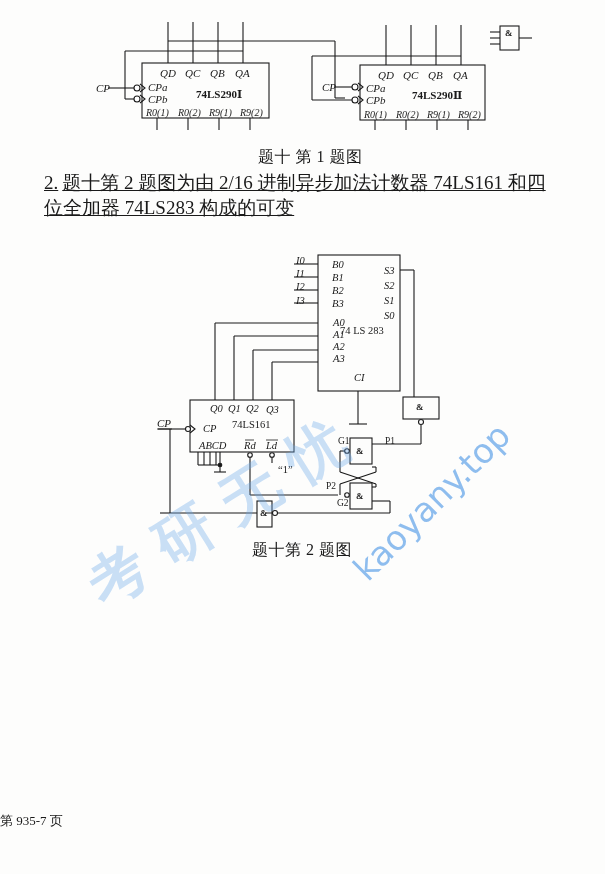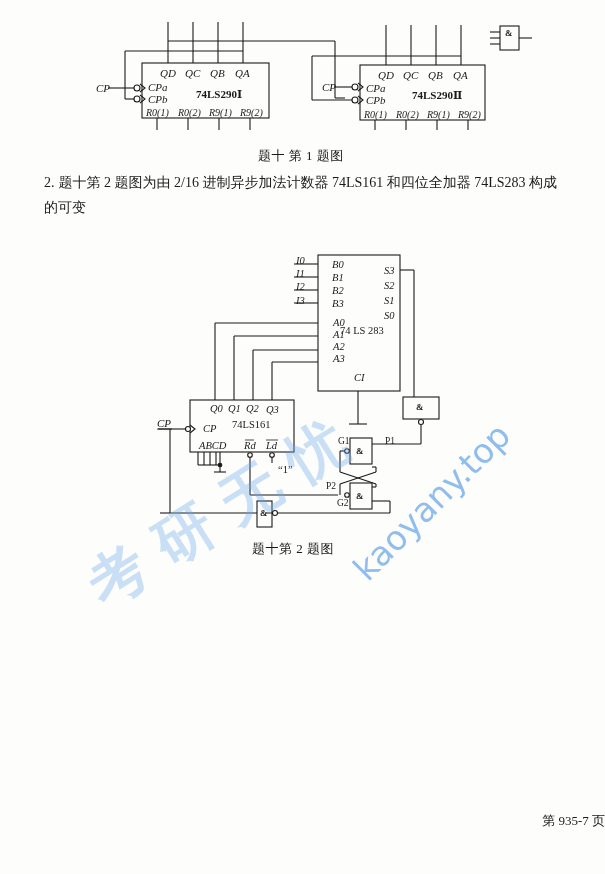--- a/index.html
+++ b/index.html
@@ -1,26 +1,26 @@
 <!DOCTYPE html>
 <html><head>
 <meta charset="utf-8">
 <style>
   html, body { margin: 0; padding: 0; background: #ffffff; }
   body { width: 605px; height: 874px; position: relative; overflow: hidden;
          font-family: "Liberation Serif", "DejaVu Serif", serif; color: #1a1a1a; }
   .page { position: absolute; left: 0; top: 0; width: 605px; height: 874px; background: #fdfdfc; }
   svg.diagram { position: absolute; left: 0; top: 0; }
   svg text { font-family: "Liberation Serif", "DejaVu Serif", serif; fill: #1a1a1a; }
-  .caption { position: absolute; font-size: 13px; letter-spacing: 0.5px; }
-  .question { position: absolute; left: 44px; top: 170px; width: 520px; font-size: 14px; line-height: 25px; }
+  .caption { position: absolute; font-size: 16px; letter-spacing: 0.5px; }
+  .question { position: absolute; left: 44px; top: 170px; width: 520px; font-size: 19px; line-height: 25px; text-decoration: underline; }
   .question .num { margin-right: 4px; }
   .question .indent { padding-left: 20px; display: block; }
   .it { font-style: italic; }
-  .footer { position: absolute; left: 0; width: 605px; top: 812px; text-align: right; font-size: 13px; }
+  .footer { position: absolute; left: 0; width: 605px; top: 812px; text-align: left; font-size: 13px; }
   .wm { position: absolute; color: #6aa8ea; font-family: "DejaVu Sans", sans-serif; opacity: 0.75; }
 </style>
 </head>
 <body>
 
 <div class="page">
 
 <svg class="diagram" width="605" height="874" viewBox="0 0 605 874">
   <g stroke="#1a1a1a" stroke-width="1.1" fill="none">
 

